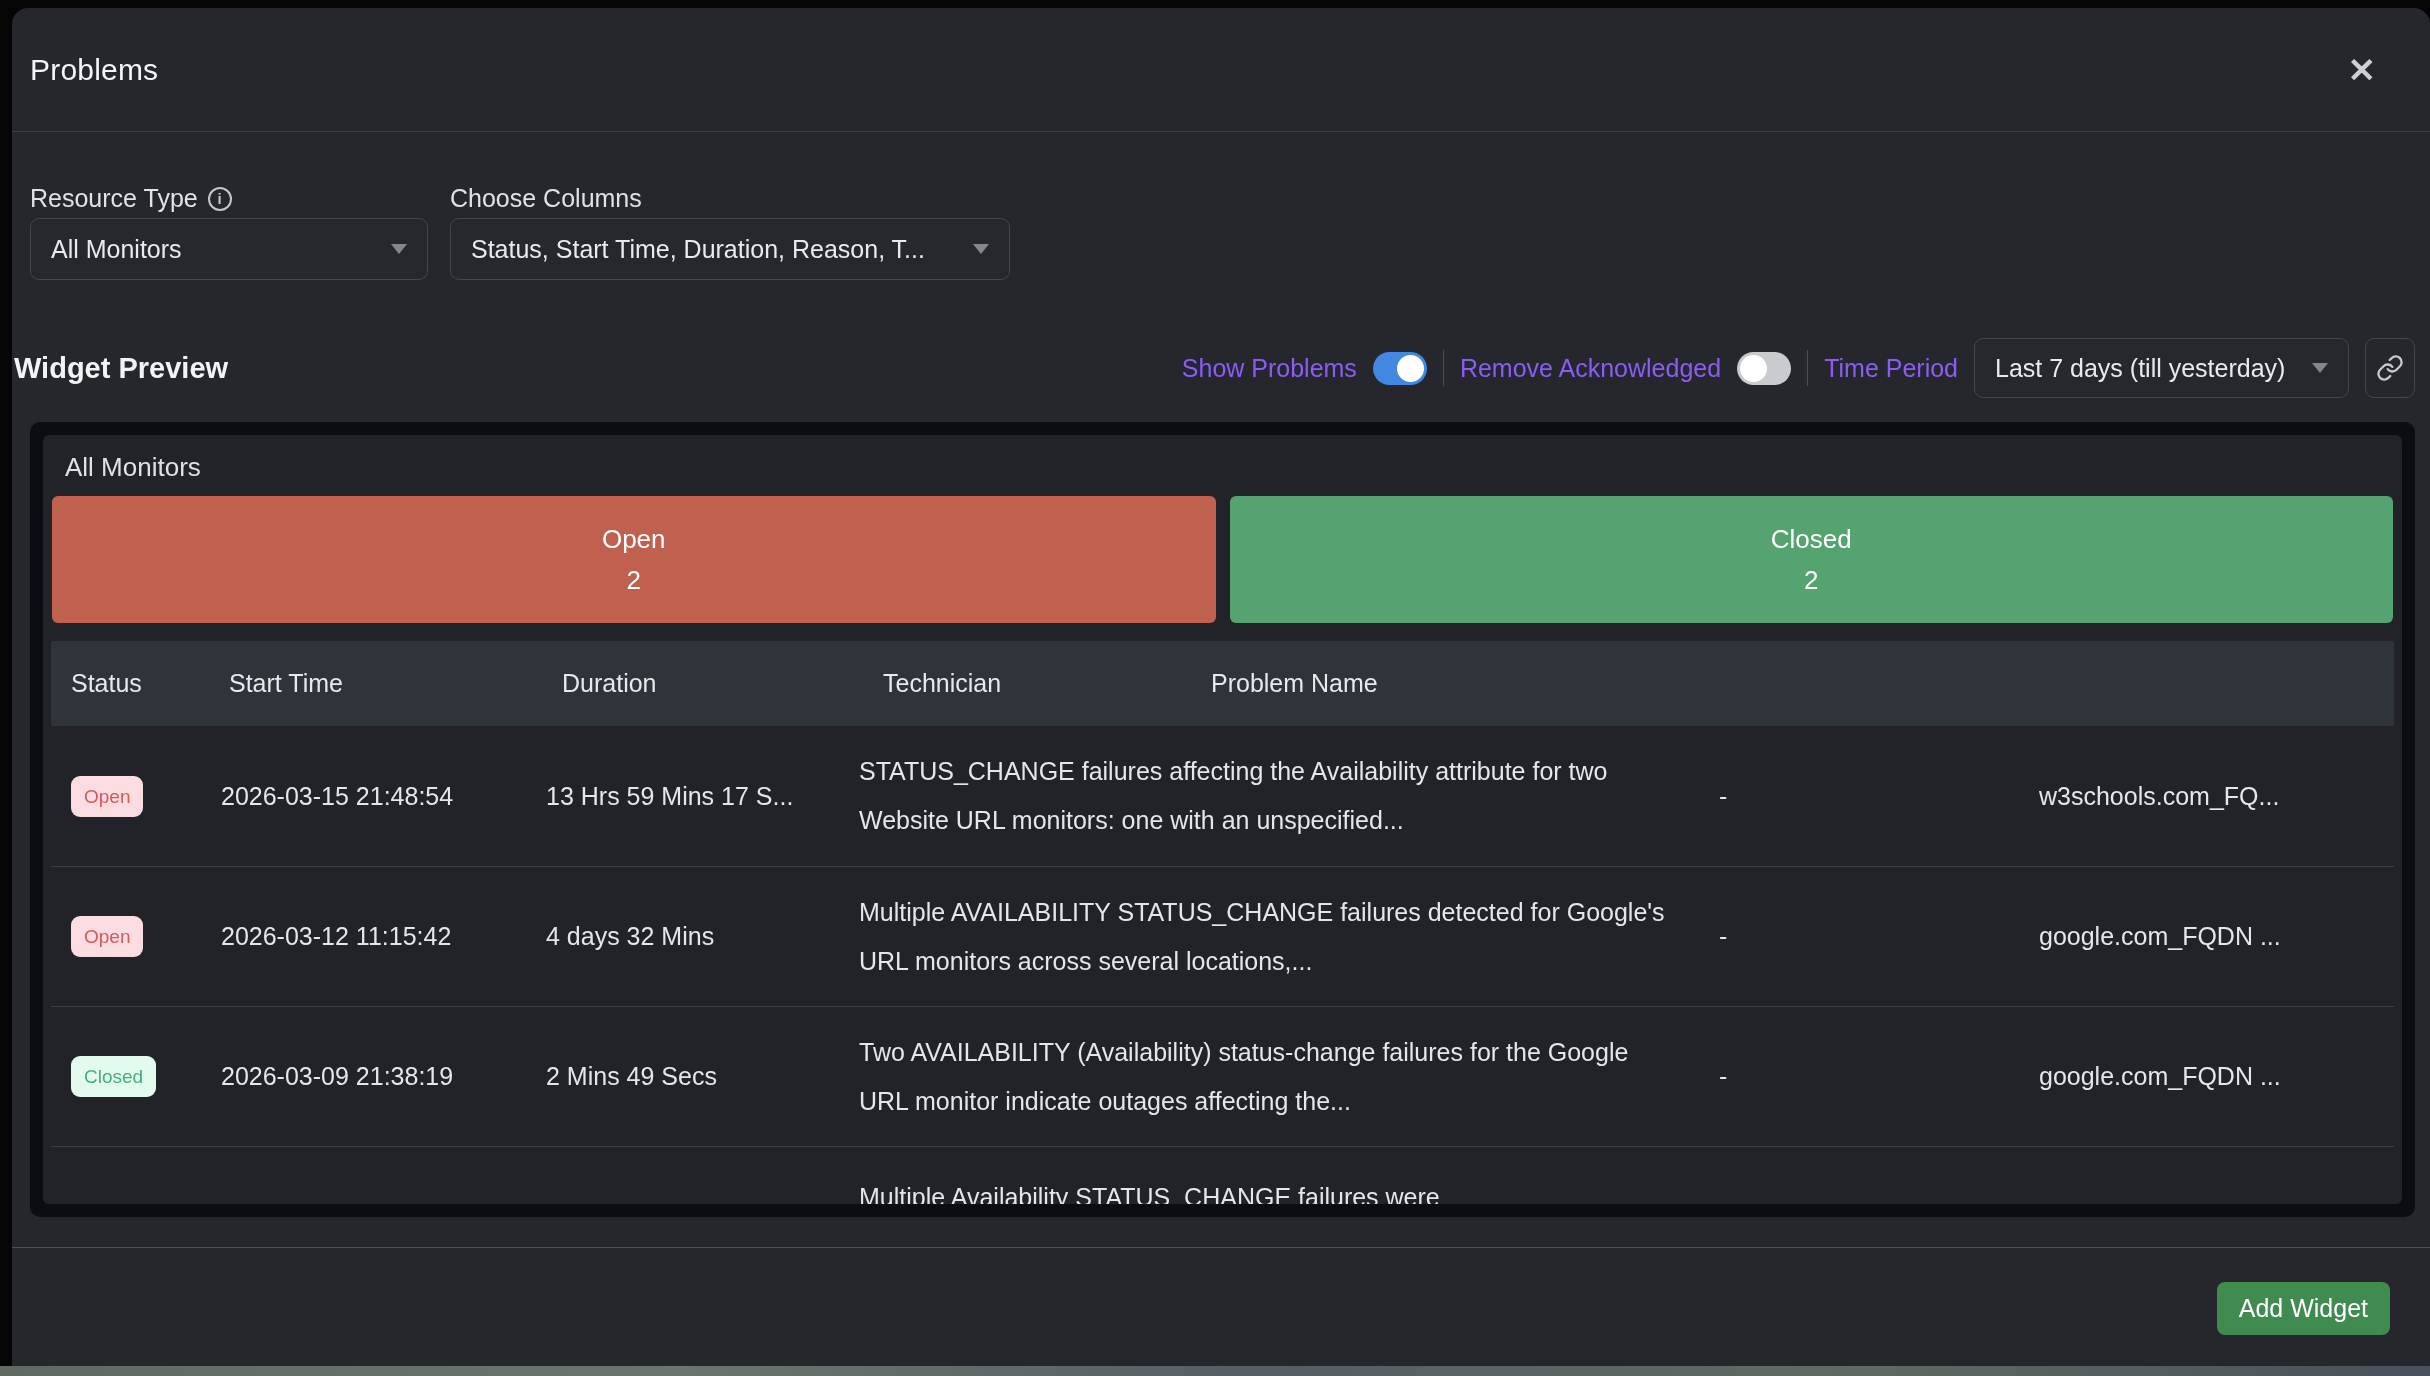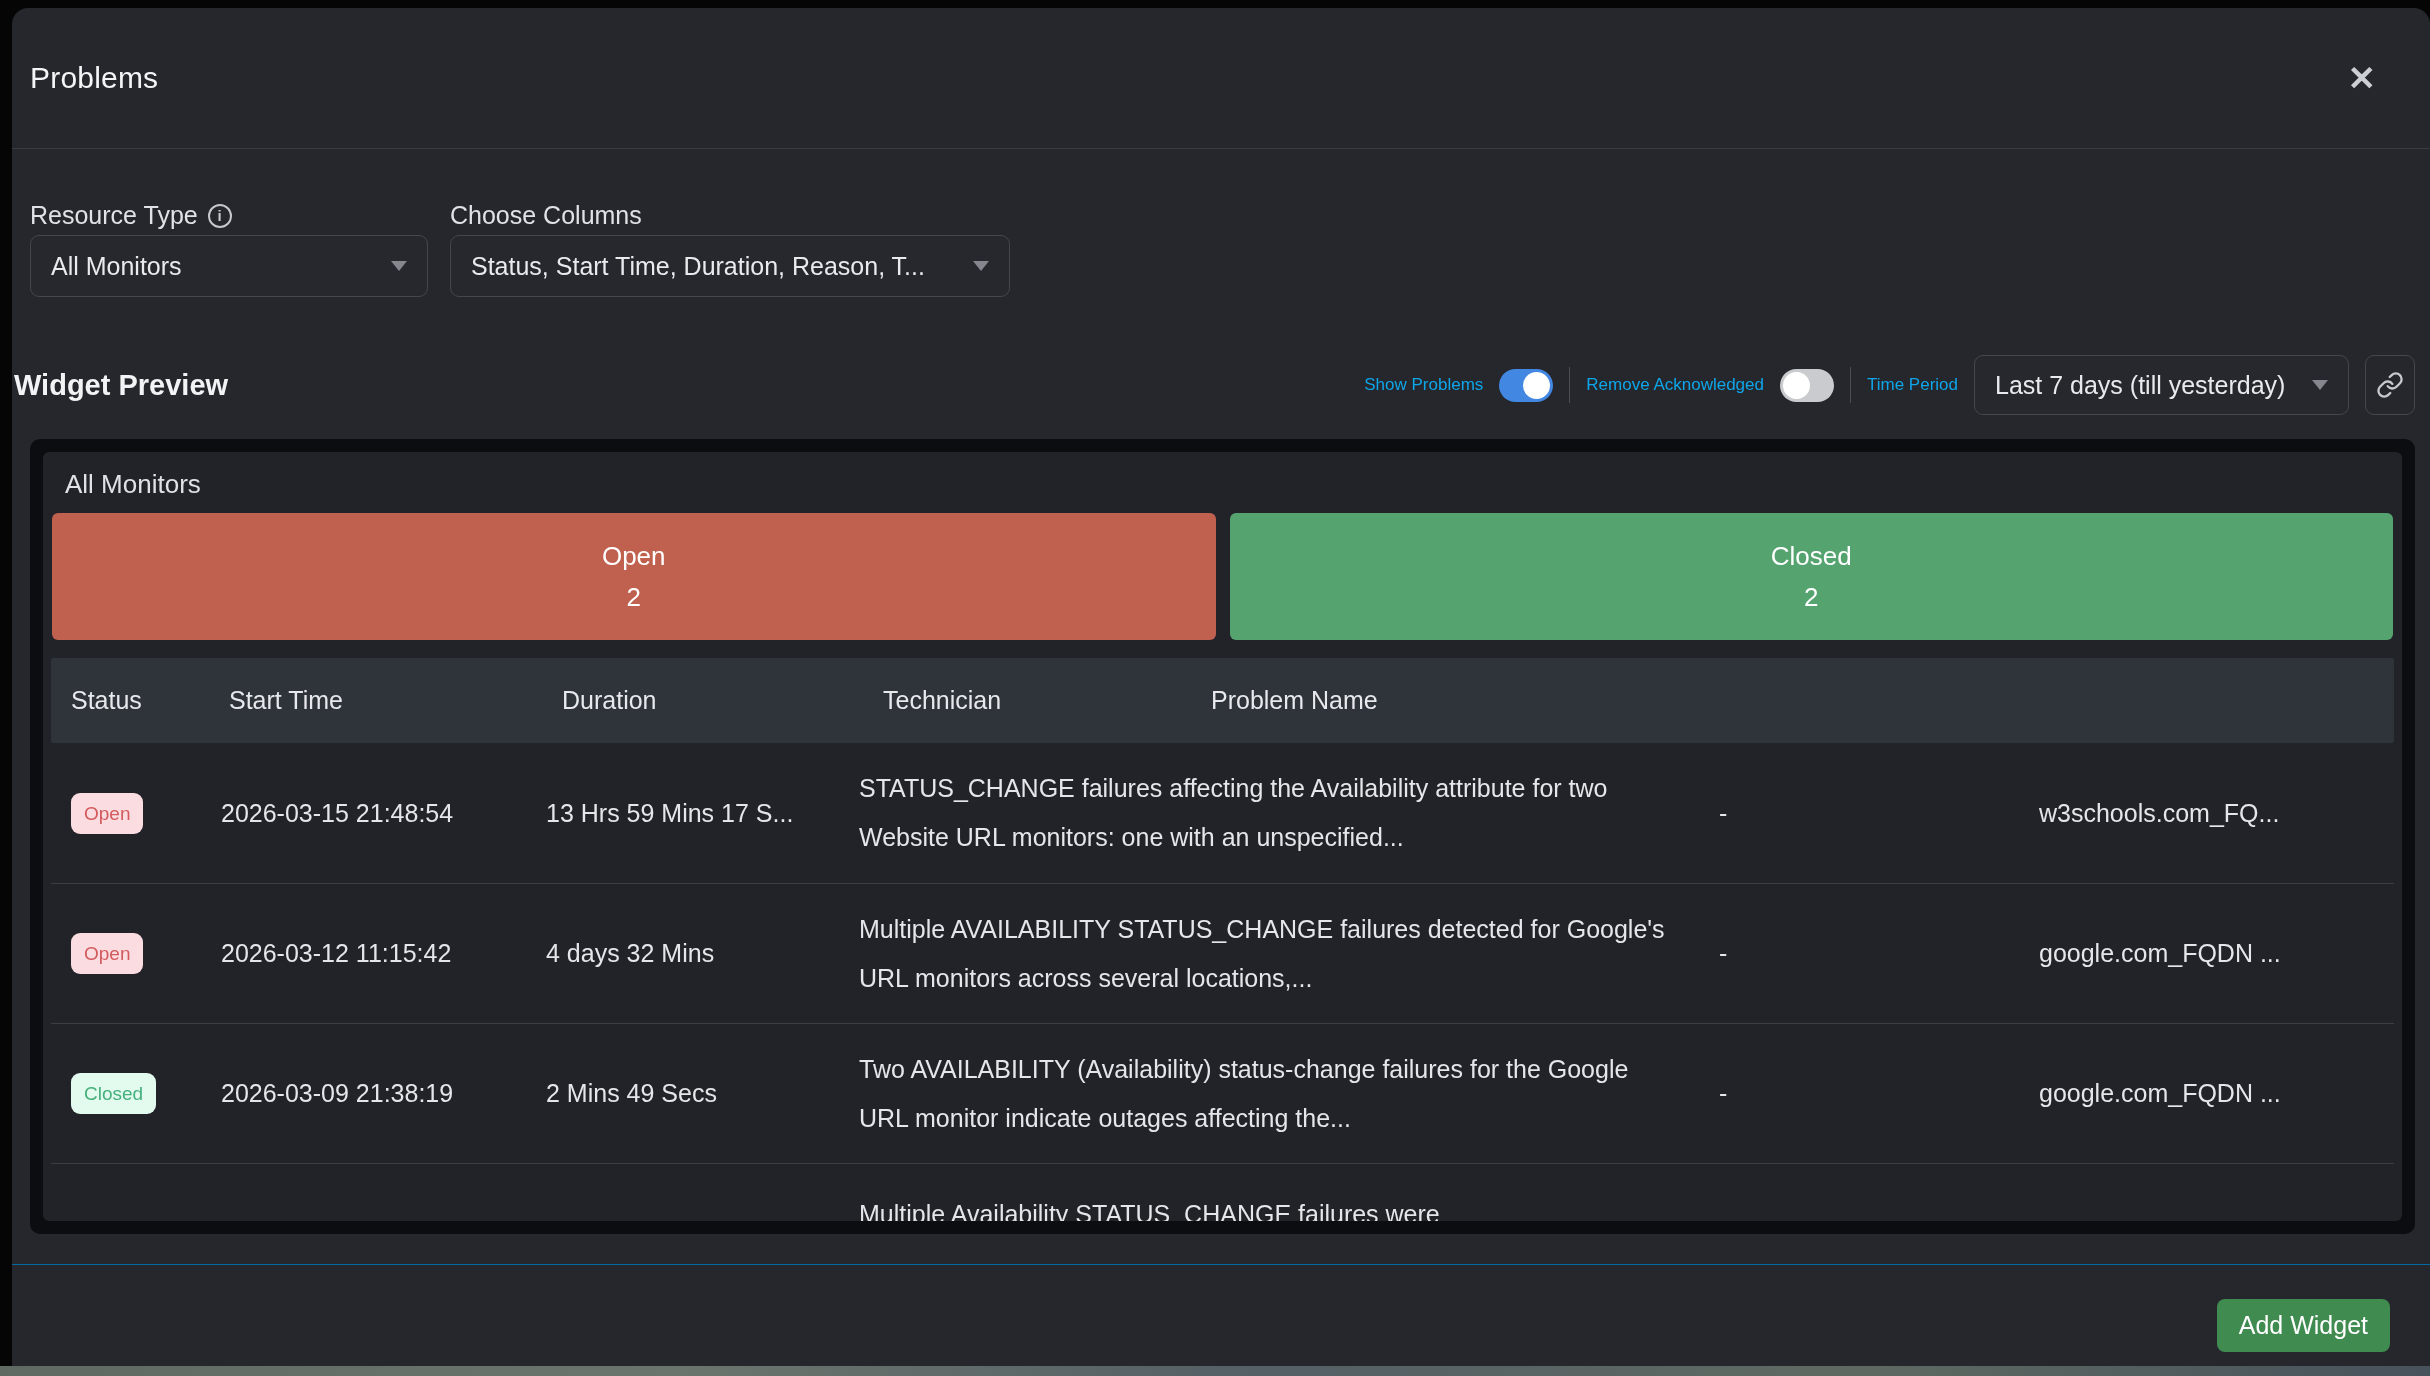--- a/index.html
+++ b/index.html
@@ -17,21 +17,21 @@
   }
   .modal {
     position: absolute; left: 12px; top: 8px; right: 0; bottom: 10px;
     background: #25272c;
     border-radius: 16px 16px 0 0;
     display: flex; flex-direction: column;
     overflow: hidden;
   }
   
   .modal-header {
-    height: 141px; flex: 0 0 auto;
+    height: 124px; flex: 0 0 auto;
     display: flex; align-items: center; justify-content: space-between;
     padding: 0 54px 0 18px;
     border-bottom: 1px solid #393c42;
   }
   .modal-title { font-size: 30px; font-weight: 500; color: #f4f5f7; letter-spacing: .2px; }
   .close-btn {
     background: none; border: none; cursor: pointer;
     font-size: 34px; line-height: 1; color: #ccd0d5; font-weight: 700;
   }
   
@@ -60,21 +60,21 @@
   }
   .w-resource { width: 398px; }
   .w-columns  { width: 560px; }
   
   .preview-head {
     margin: 58px 15px 0 2px; flex: 0 0 auto;
     display: flex; align-items: center; justify-content: space-between;
   }
   .preview-title { font-size: 29px; font-weight: 600; color: #f2f3f5; }
   .preview-controls { display: flex; align-items: center; gap: 16px; }
-  .toggle-label { font-size: 17px; color: #0ea5e9; white-space: nowrap; }
+  .toggle-label { font-size: 25px; color: #8b5cf6; white-space: nowrap; }
   .toggle {
     width: 54px; height: 33px; border-radius: 17px; position: relative;
     cursor: pointer; flex: 0 0 auto;
   }
   .toggle .knob {
     width: 27px; height: 27px; border-radius: 50%; background: #ffffff;
     position: absolute; top: 3px; transition: left .15s;
   }
   .toggle.on  { background: #4287e2; }
   .toggle.on .knob { left: 24px; }

